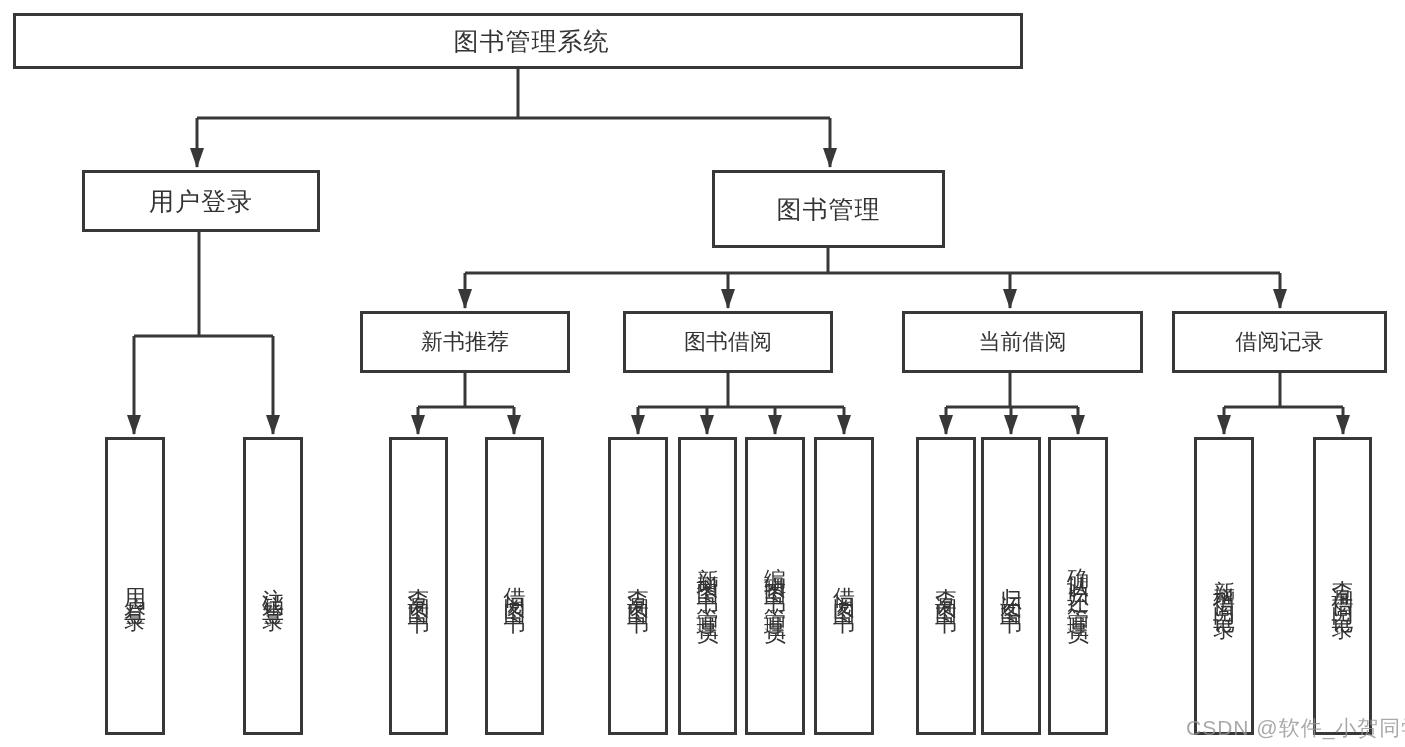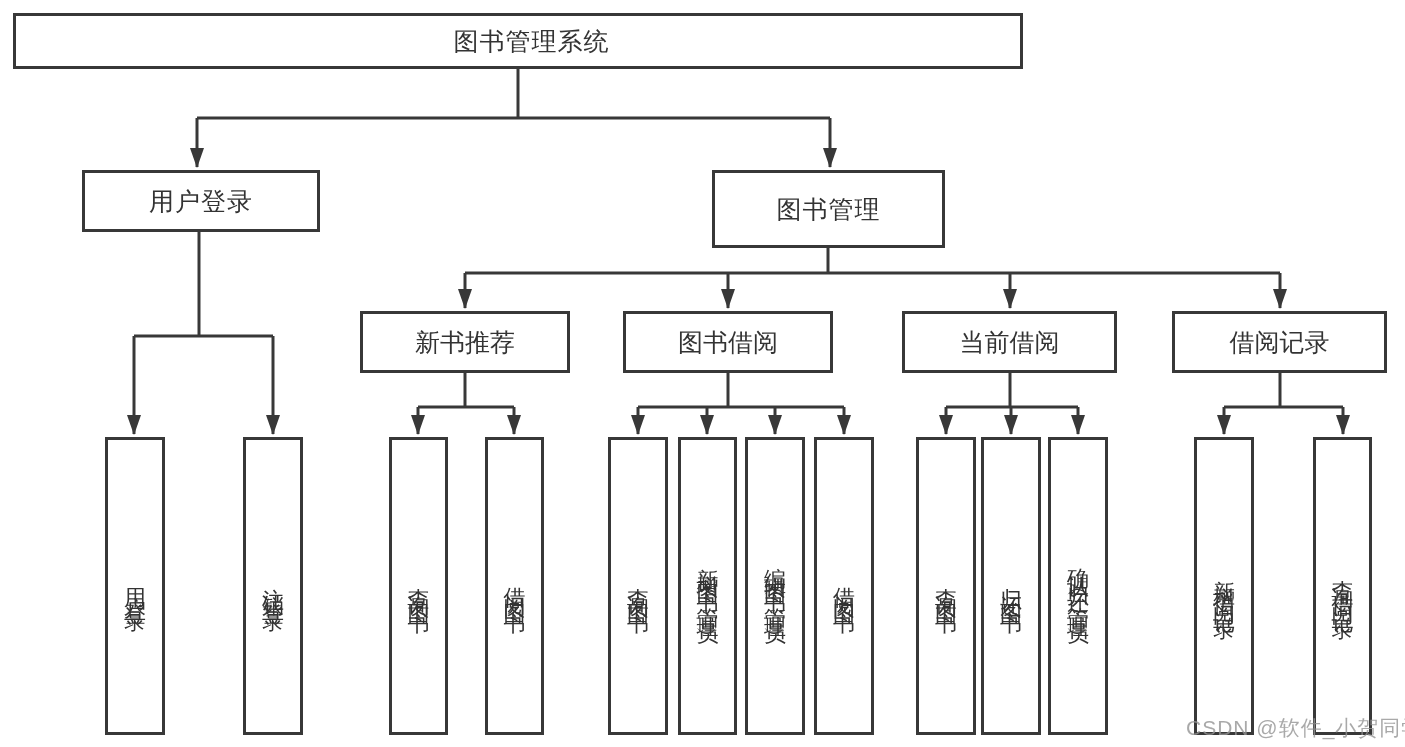--- a/index.html
+++ b/index.html
@@ -17,24 +17,24 @@
     border:3px solid #383838;
     background:#ffffff;
     display:flex;align-items:center;justify-content:center;
     box-sizing:border-box;
     text-align:center;
   }
   .h-node{font-size:25px;letter-spacing:1px;}
   .root{left:13px;top:13px;width:1010px;height:56px;padding-left:27px;}
   .lvl2-a{left:82px;top:170px;width:238px;height:62px;}
   .lvl2-b{left:712px;top:170px;width:233px;height:78px;}
-  .lvl3{top:311px;height:62px;font-size:25px;text-align:center;}
+  .lvl3{top:311px;height:62px;font-size:22px;text-align:center;}
   .l3-1{left:360px;width:210px;}
   .l3-2{left:623px;width:210px;}
-  .l3-3{left:902px;width:215px;}
+  .l3-3{left:902px;width:241px;}
   .l3-4{left:1172px;width:215px;}
   .leaf{
     top:437px;height:298px;
     font-size:22px;
   }
   .leaf span{
     writing-mode:vertical-rl;
     text-orientation:mixed;
     letter-spacing:8px;
     line-height:1;

